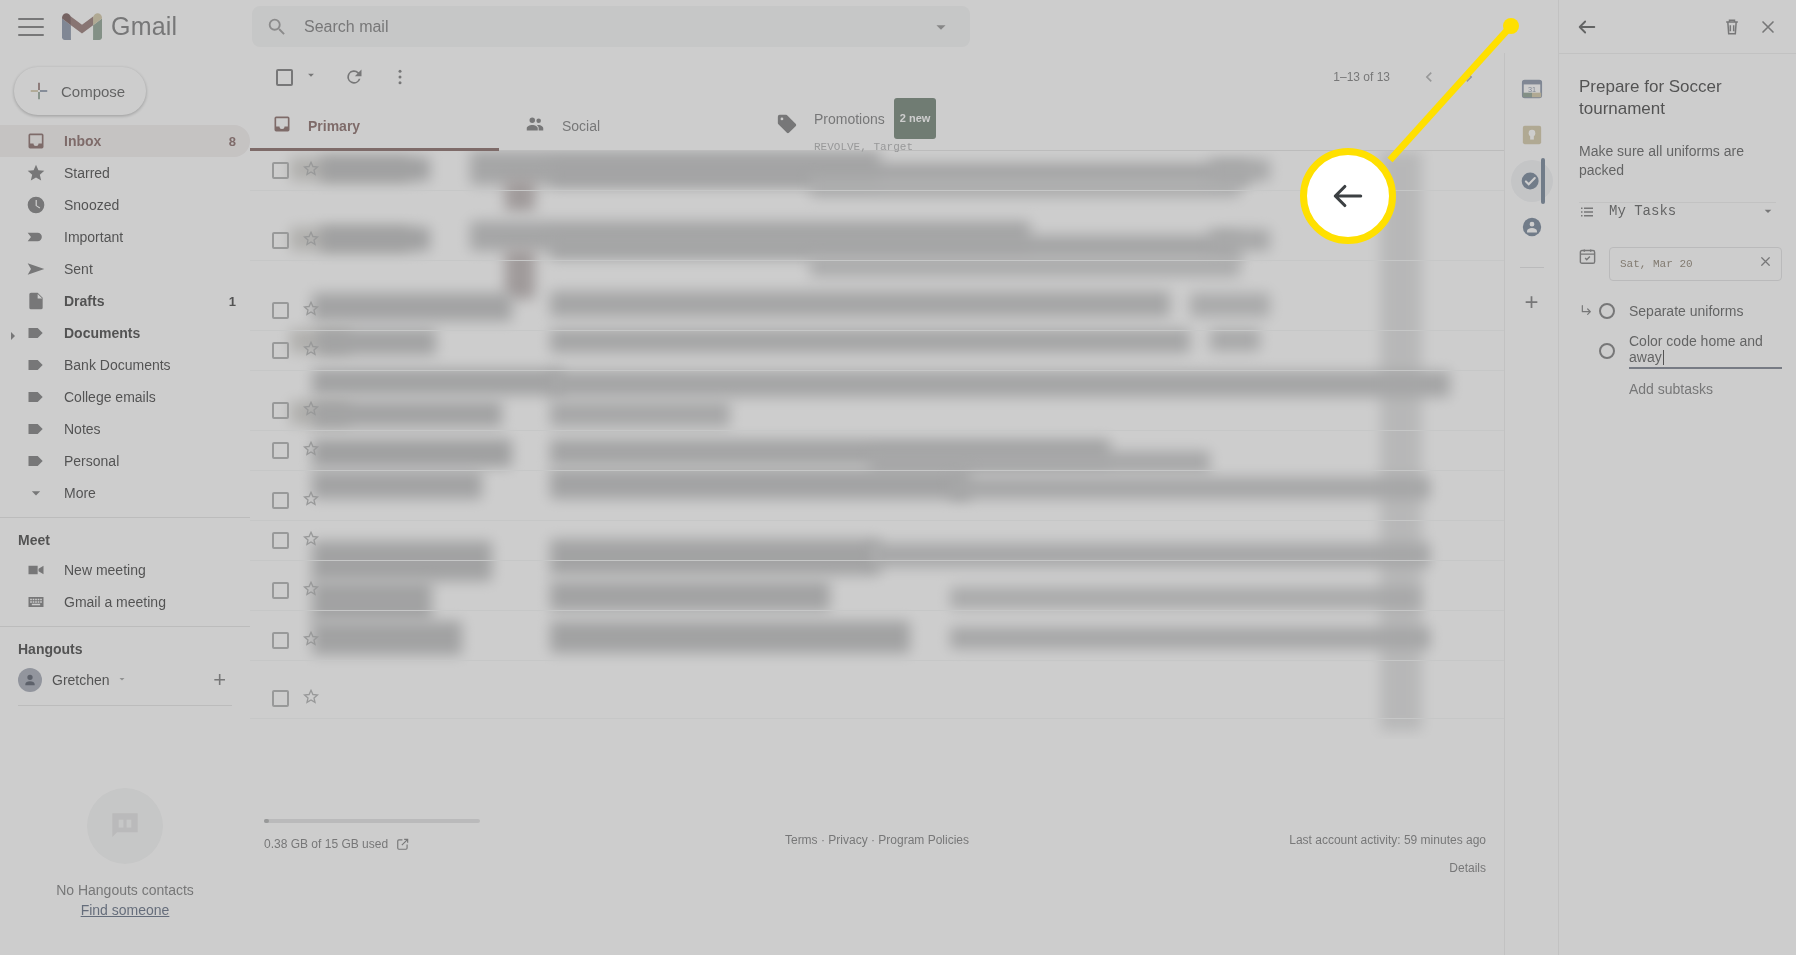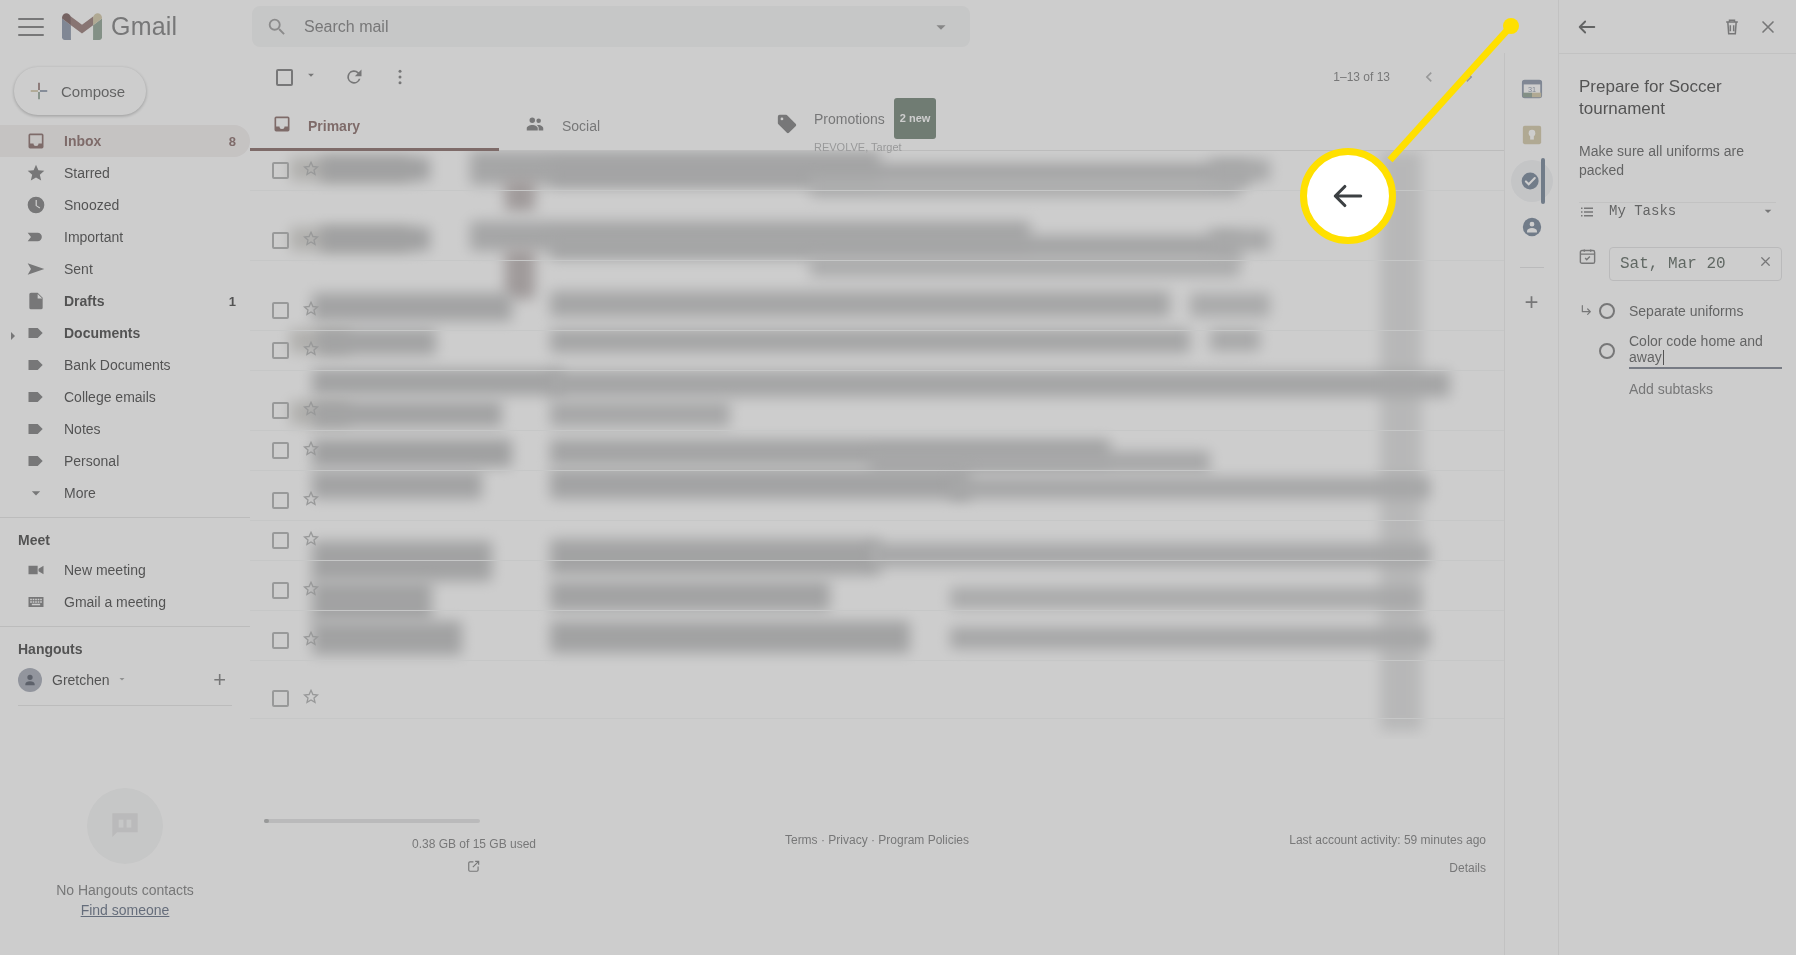--- a/index.html
+++ b/index.html
@@ -147,21 +147,21 @@
     display: flex; align-items: center; gap: 16px; cursor: pointer;
     padding-left: 22px; position: relative;
   }
   .tab.t1 { width: 252px; }
   .tab.t2 { width: 252px; }
   .tab.t3 { width: 252px; }
   .tab-main { display: flex; flex-direction: column; justify-content: center; }
   .tab-row { display: flex; align-items: center; gap: 9px; }
   .tab-label { font-size: 14px; color: #5f6368; font-family:"Liberation Sans",sans-serif; }
   .tab.active .tab-label { color: #d93025; font-weight: 700; }
-  .tab-sub { font-size: 11px; color: #9aa0a6; margin-top: 2px; }
+  .tab-sub { font-size: 11px; color: #9aa0a6; margin-top: 2px; font-family: Liberation Mono, monospace; }
   .tab-badge {
     background: #188038; color: #fff; font-size: 11px; font-weight: 700;
     padding: 13px 6px; border-radius: 3px; line-height: 15px;
   }
   .tab-underline {
     position: absolute; bottom: -1px; left: 0; width: 249px; height: 3px; background: #d93025;
   }
 
   
   .mail-list { position: relative; height: 588px; overflow: hidden; }
@@ -171,21 +171,21 @@
   }
   .mrow .cb { width: 17px; height: 17px; border: 2px solid #9aa0a6; border-radius: 2px;
               margin-left: 22px; flex: 0 0 17px; }
   .mrow .st { margin-left: 12px; flex: 0 0 20px; }
   .blurbox { position: absolute; filter: blur(7px); }
 
   .list-footer { position: relative; height: 212px; }
   .storage { position: absolute; left: 14px; top: 80px; width: 420px; }
   .storage-bar { width: 216px; height: 4px; background: #dadce0; border-radius: 2px; position: relative; }
   .storage-bar i { position: absolute; left: 0; top: 0; height: 4px; width: 5px; background: #9aa0a6; border-radius: 2px; }
-  .storage-text { margin-top: 14px; font-size: 12px; color: #5f6368; display: flex; align-items: center; gap: 8px; flex-direction: column; }
+  .storage-text { margin-top: 14px; font-size: 12px; color: #5f6368; display: flex; align-items: center; gap: 8px; }
   .foot-center { position: absolute; left: 0; right: 0; top: 94px; text-align: center;
                  font-size: 12px; color: #5f6368; }
   .foot-center span { cursor: pointer; }
   .foot-right { position: absolute; right: 18px; top: 94px; text-align: right; font-size: 12px; color: #5f6368; }
   .foot-right .details { display: block; margin-top: 14px; cursor: pointer; }
 
   
   .rail {
     position: absolute; left: 1504px; top: 53px; width: 54px; height: 902px;
     background: #ffffff; border-left: 1px solid #e8eaed;
@@ -226,21 +226,21 @@
   .list-select {
     flex: 1; display: flex; align-items: center; justify-content: space-between;
     font-size: 14px; color: #3c4043; margin-left: 10px; cursor: pointer;
     padding-right: 6px;
   }
   .date-field {
     flex: 1; display: flex; align-items: center; justify-content: space-between;
     margin-left: 10px; border: 1px solid #dadce0; border-radius: 4px;
     height: 34px; padding: 0 8px 0 10px; cursor: pointer;
   }
-  .date-text { font-size: 16px; color: #14532d; }
+  .date-text { font-size: 11px; color: #a16207; }
   .date-clear { color:#5f6368; cursor:pointer; font-size: 15px; }
 
   .subtask { display: flex; align-items: center; padding: 0 14px 0 16px; height: 40px; }
   .subtask .arrow { width: 24px; flex: 0 0 24px; color:#5f6368; display:flex; align-items:center; justify-content:center; }
   .subtask .spacer { width: 24px; flex: 0 0 24px; }
   .circle { width: 16px; height: 16px; border-radius: 50%; border: 2px solid #5f6368;
             flex: 0 0 16px; margin-right: 14px; cursor: pointer; }
   .subtask-text { font-size: 14px; color: #3c4043; flex: 1; outline: none; font-family:"Liberation Sans",sans-serif; }
   .subtask.editing .subtask-text { border-bottom: 2px solid #4a69bd; padding-bottom: 2px; }
   .caret-blink { display:inline-block; width: 1px; height: 15px; background: #202124;

